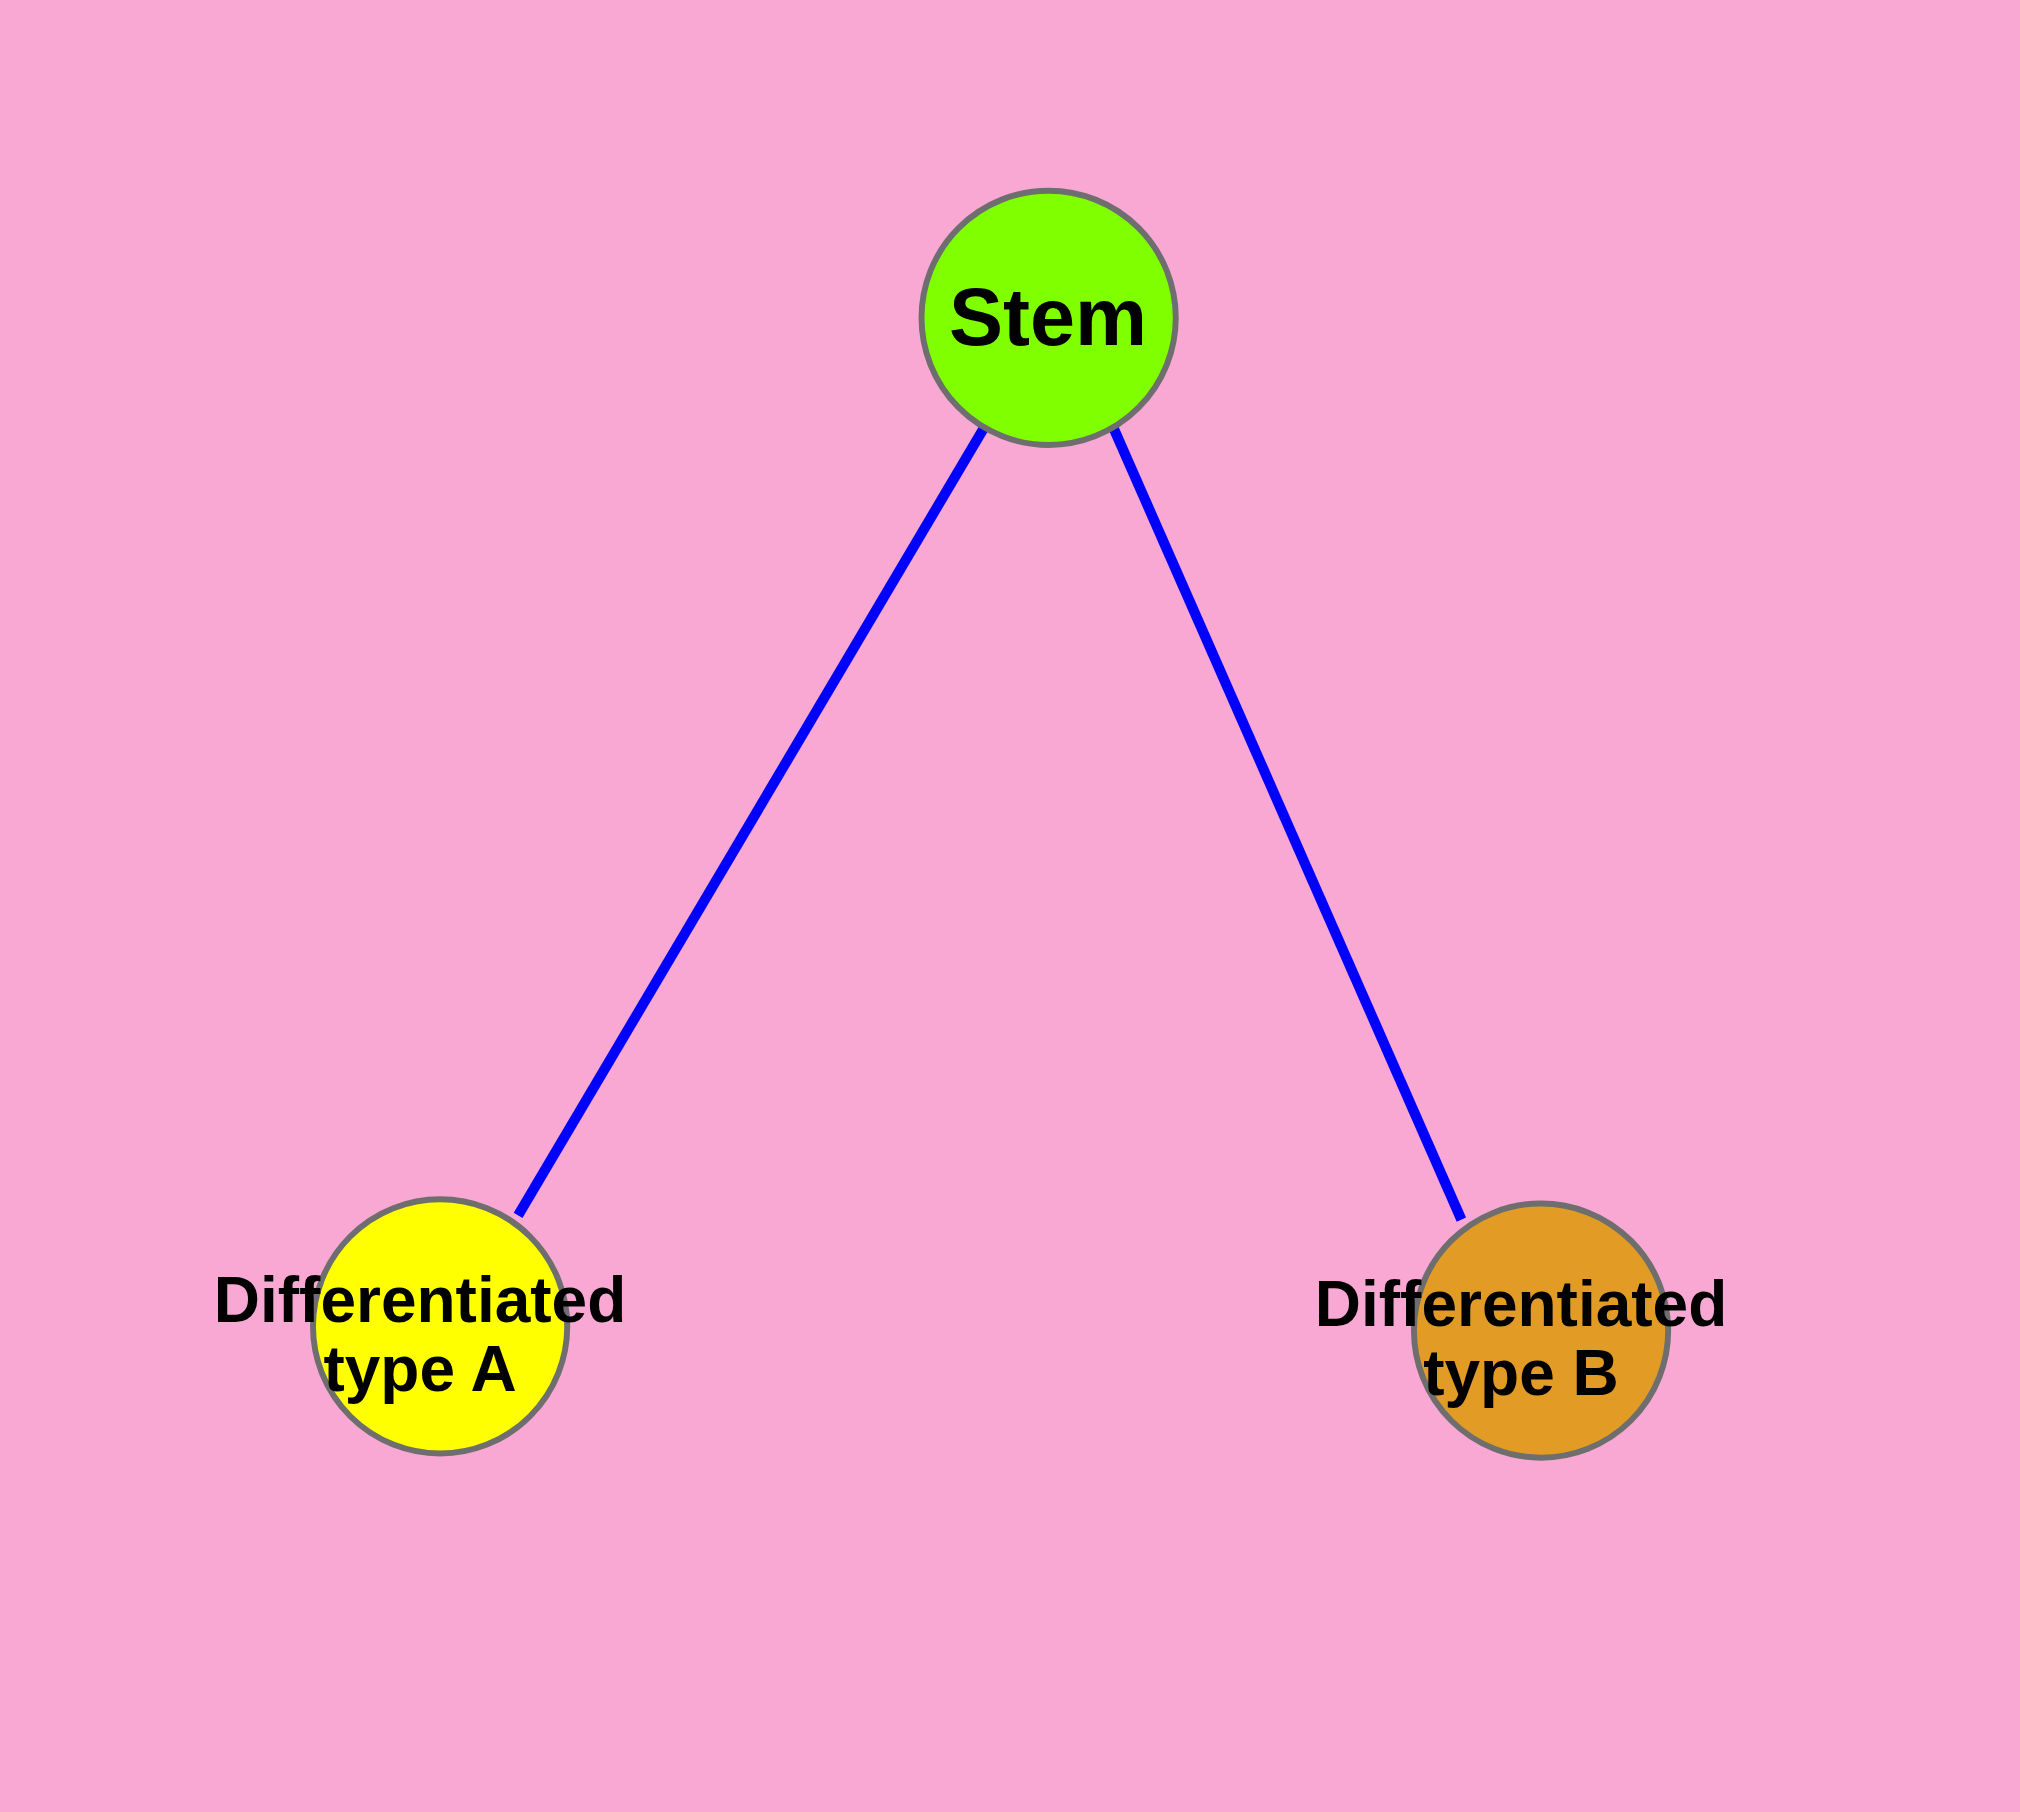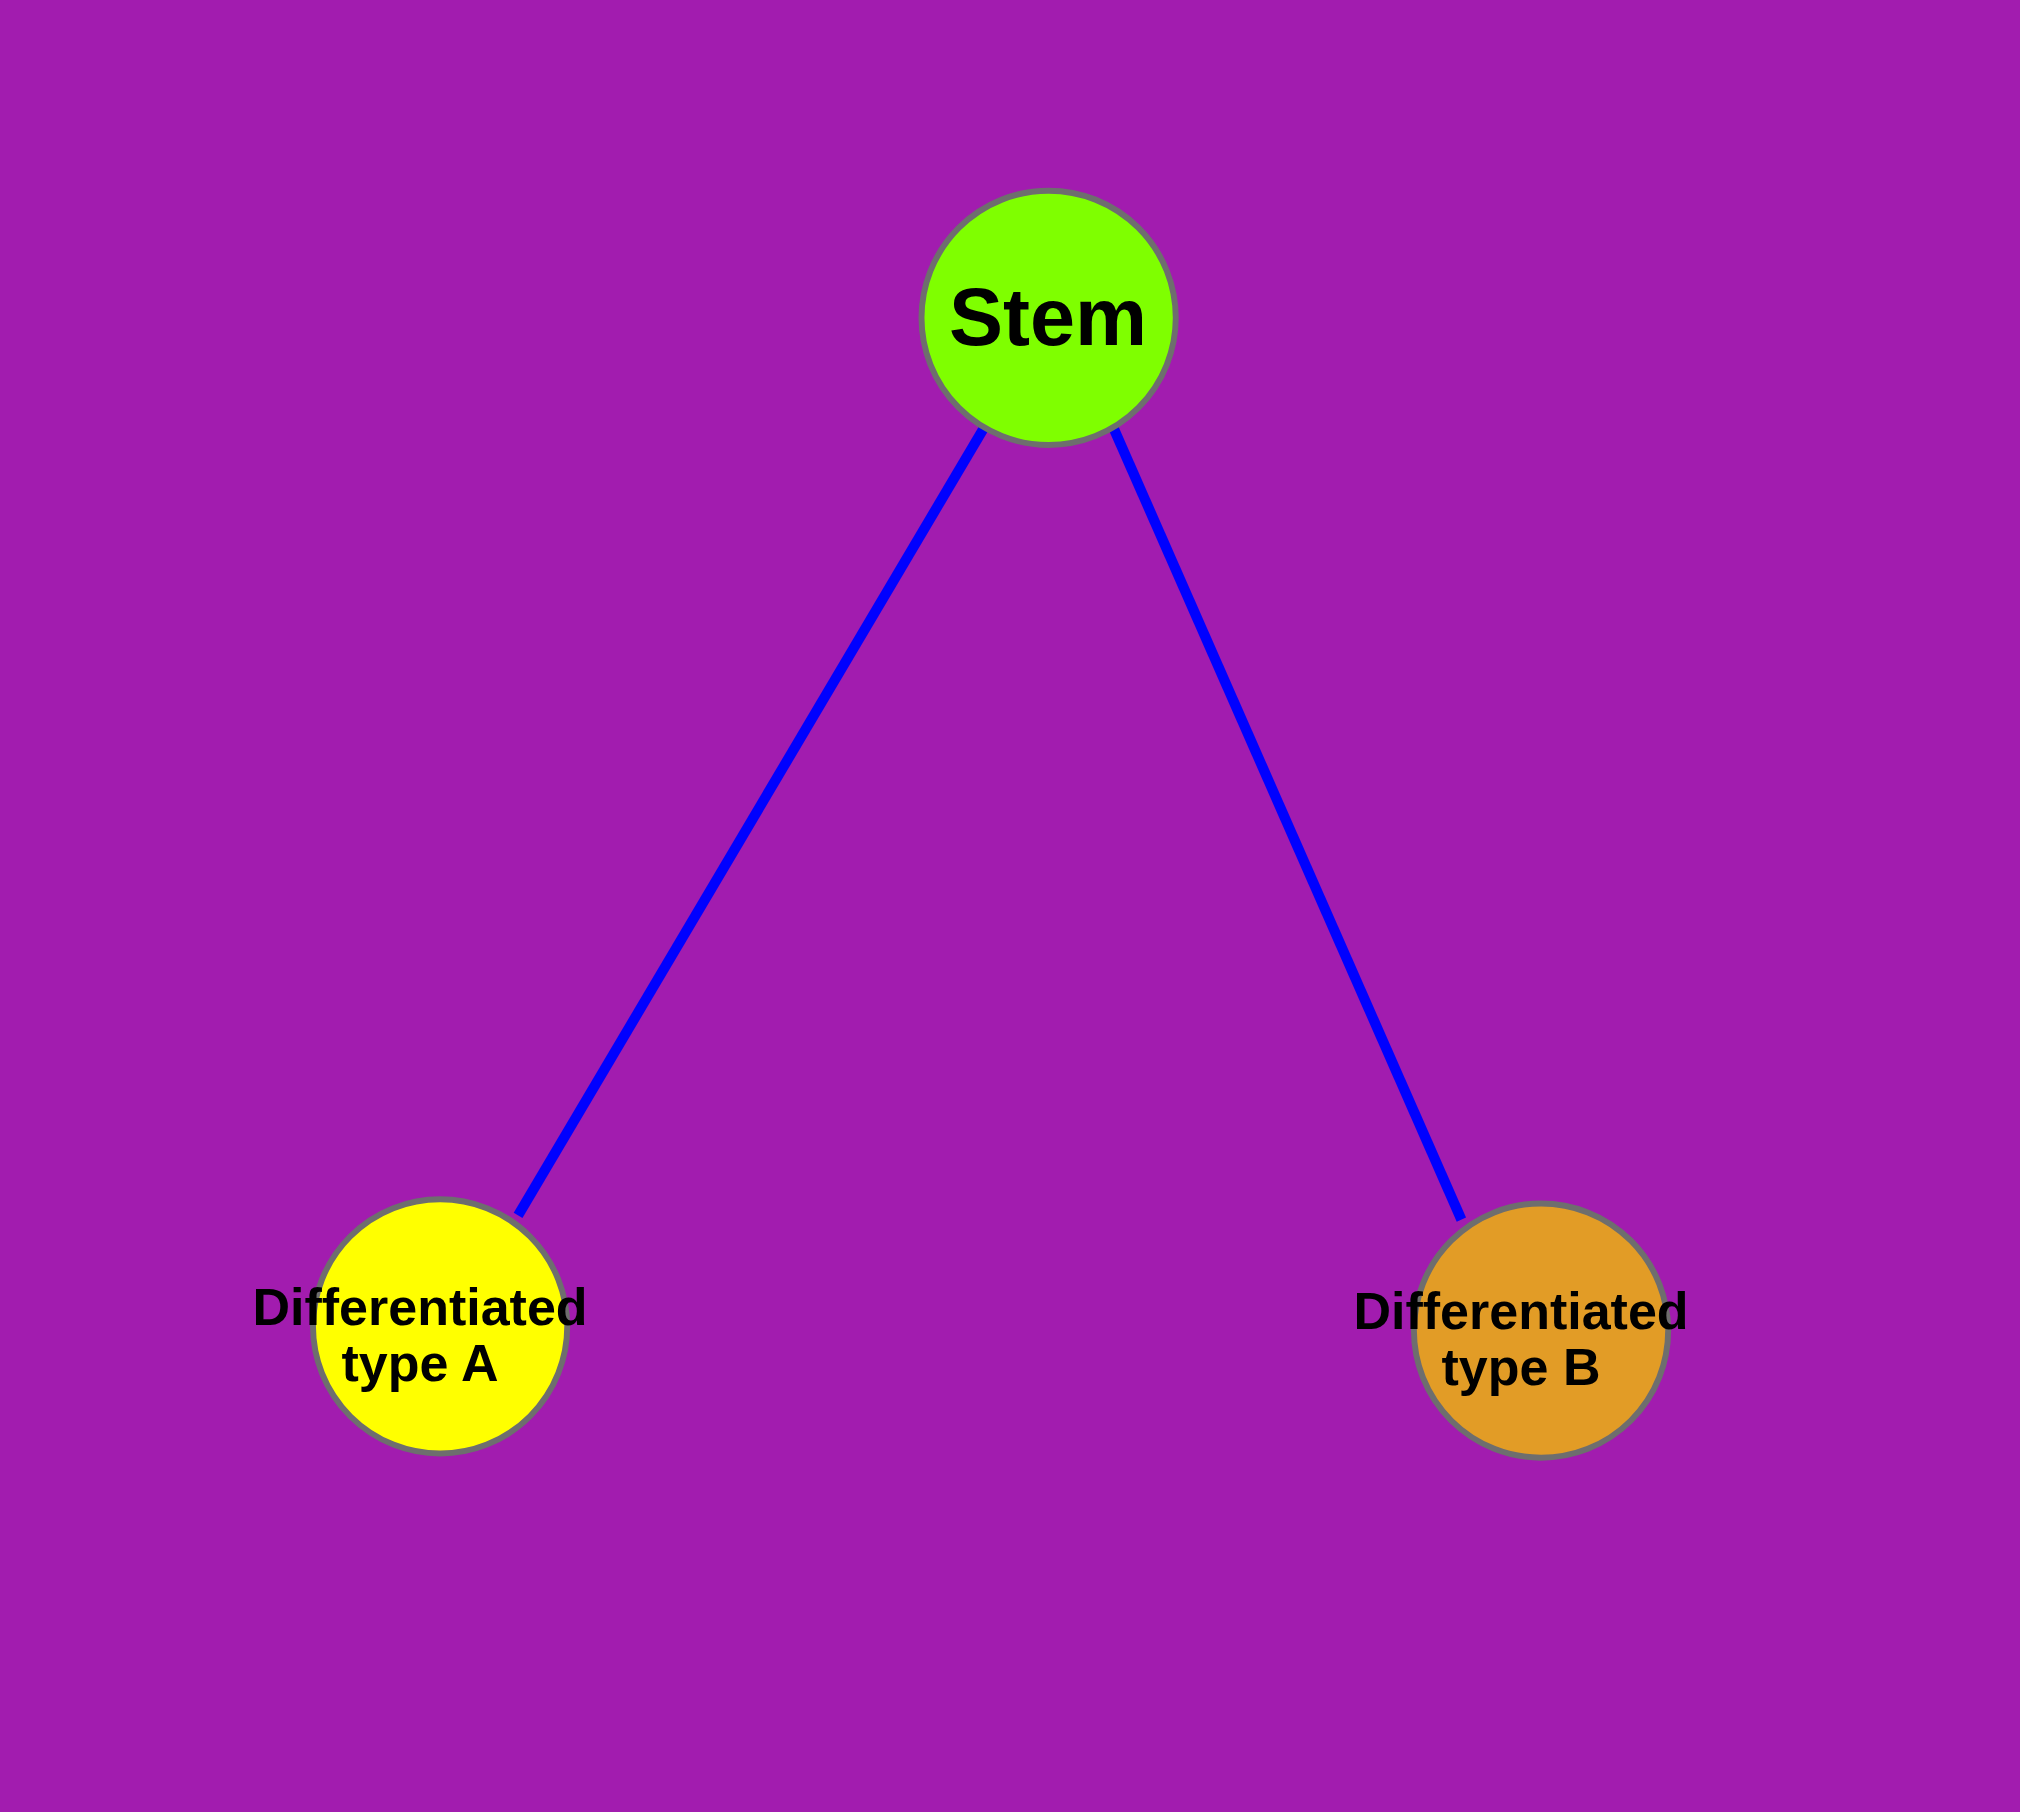--- a/index.html
+++ b/index.html
@@ -31,27 +31,27 @@
     text-align: center;
     line-height: 1.08;
     white-space: pre;
     pointer-events: none;
     transform: translate(-50%, -50%);
   }
   .label-stem {
     font-size: 81px;
   }
   .label-leaf {
-    font-size: 52px;
+    font-size: 64px;
   }
 </style>
 </head>
 <body>
 
-<div id="canvas" style="background: #a21caf;">
+<div id="canvas" style="background: #f9a8d4;">
 
   <svg id="graph-svg" viewBox="0 0 2384 2138" xmlns="http://www.w3.org/2000/svg">
     <g>
       <line id="edge0" x1="1160" y1="506" x2="611" y2="1434" stroke="#0000ff" stroke-width="12" stroke-linecap="butt"></line>
       <line id="edge1" x1="1314" y1="506" x2="1724" y2="1439" stroke="#0000ff" stroke-width="12" stroke-linecap="butt"></line>
     </g>
     <g>
       <circle id="node0" cx="1237" cy="375" r="150" fill="#7fff00" stroke="#6e6e6e" stroke-width="7"></circle>
       <circle id="node1" cx="519" cy="1565" r="150" fill="#ffff00" stroke="#6e6e6e" stroke-width="7"></circle>
       <circle id="node2" cx="1818" cy="1570" r="150" fill="#e29c26" stroke="#6e6e6e" stroke-width="7"></circle>

